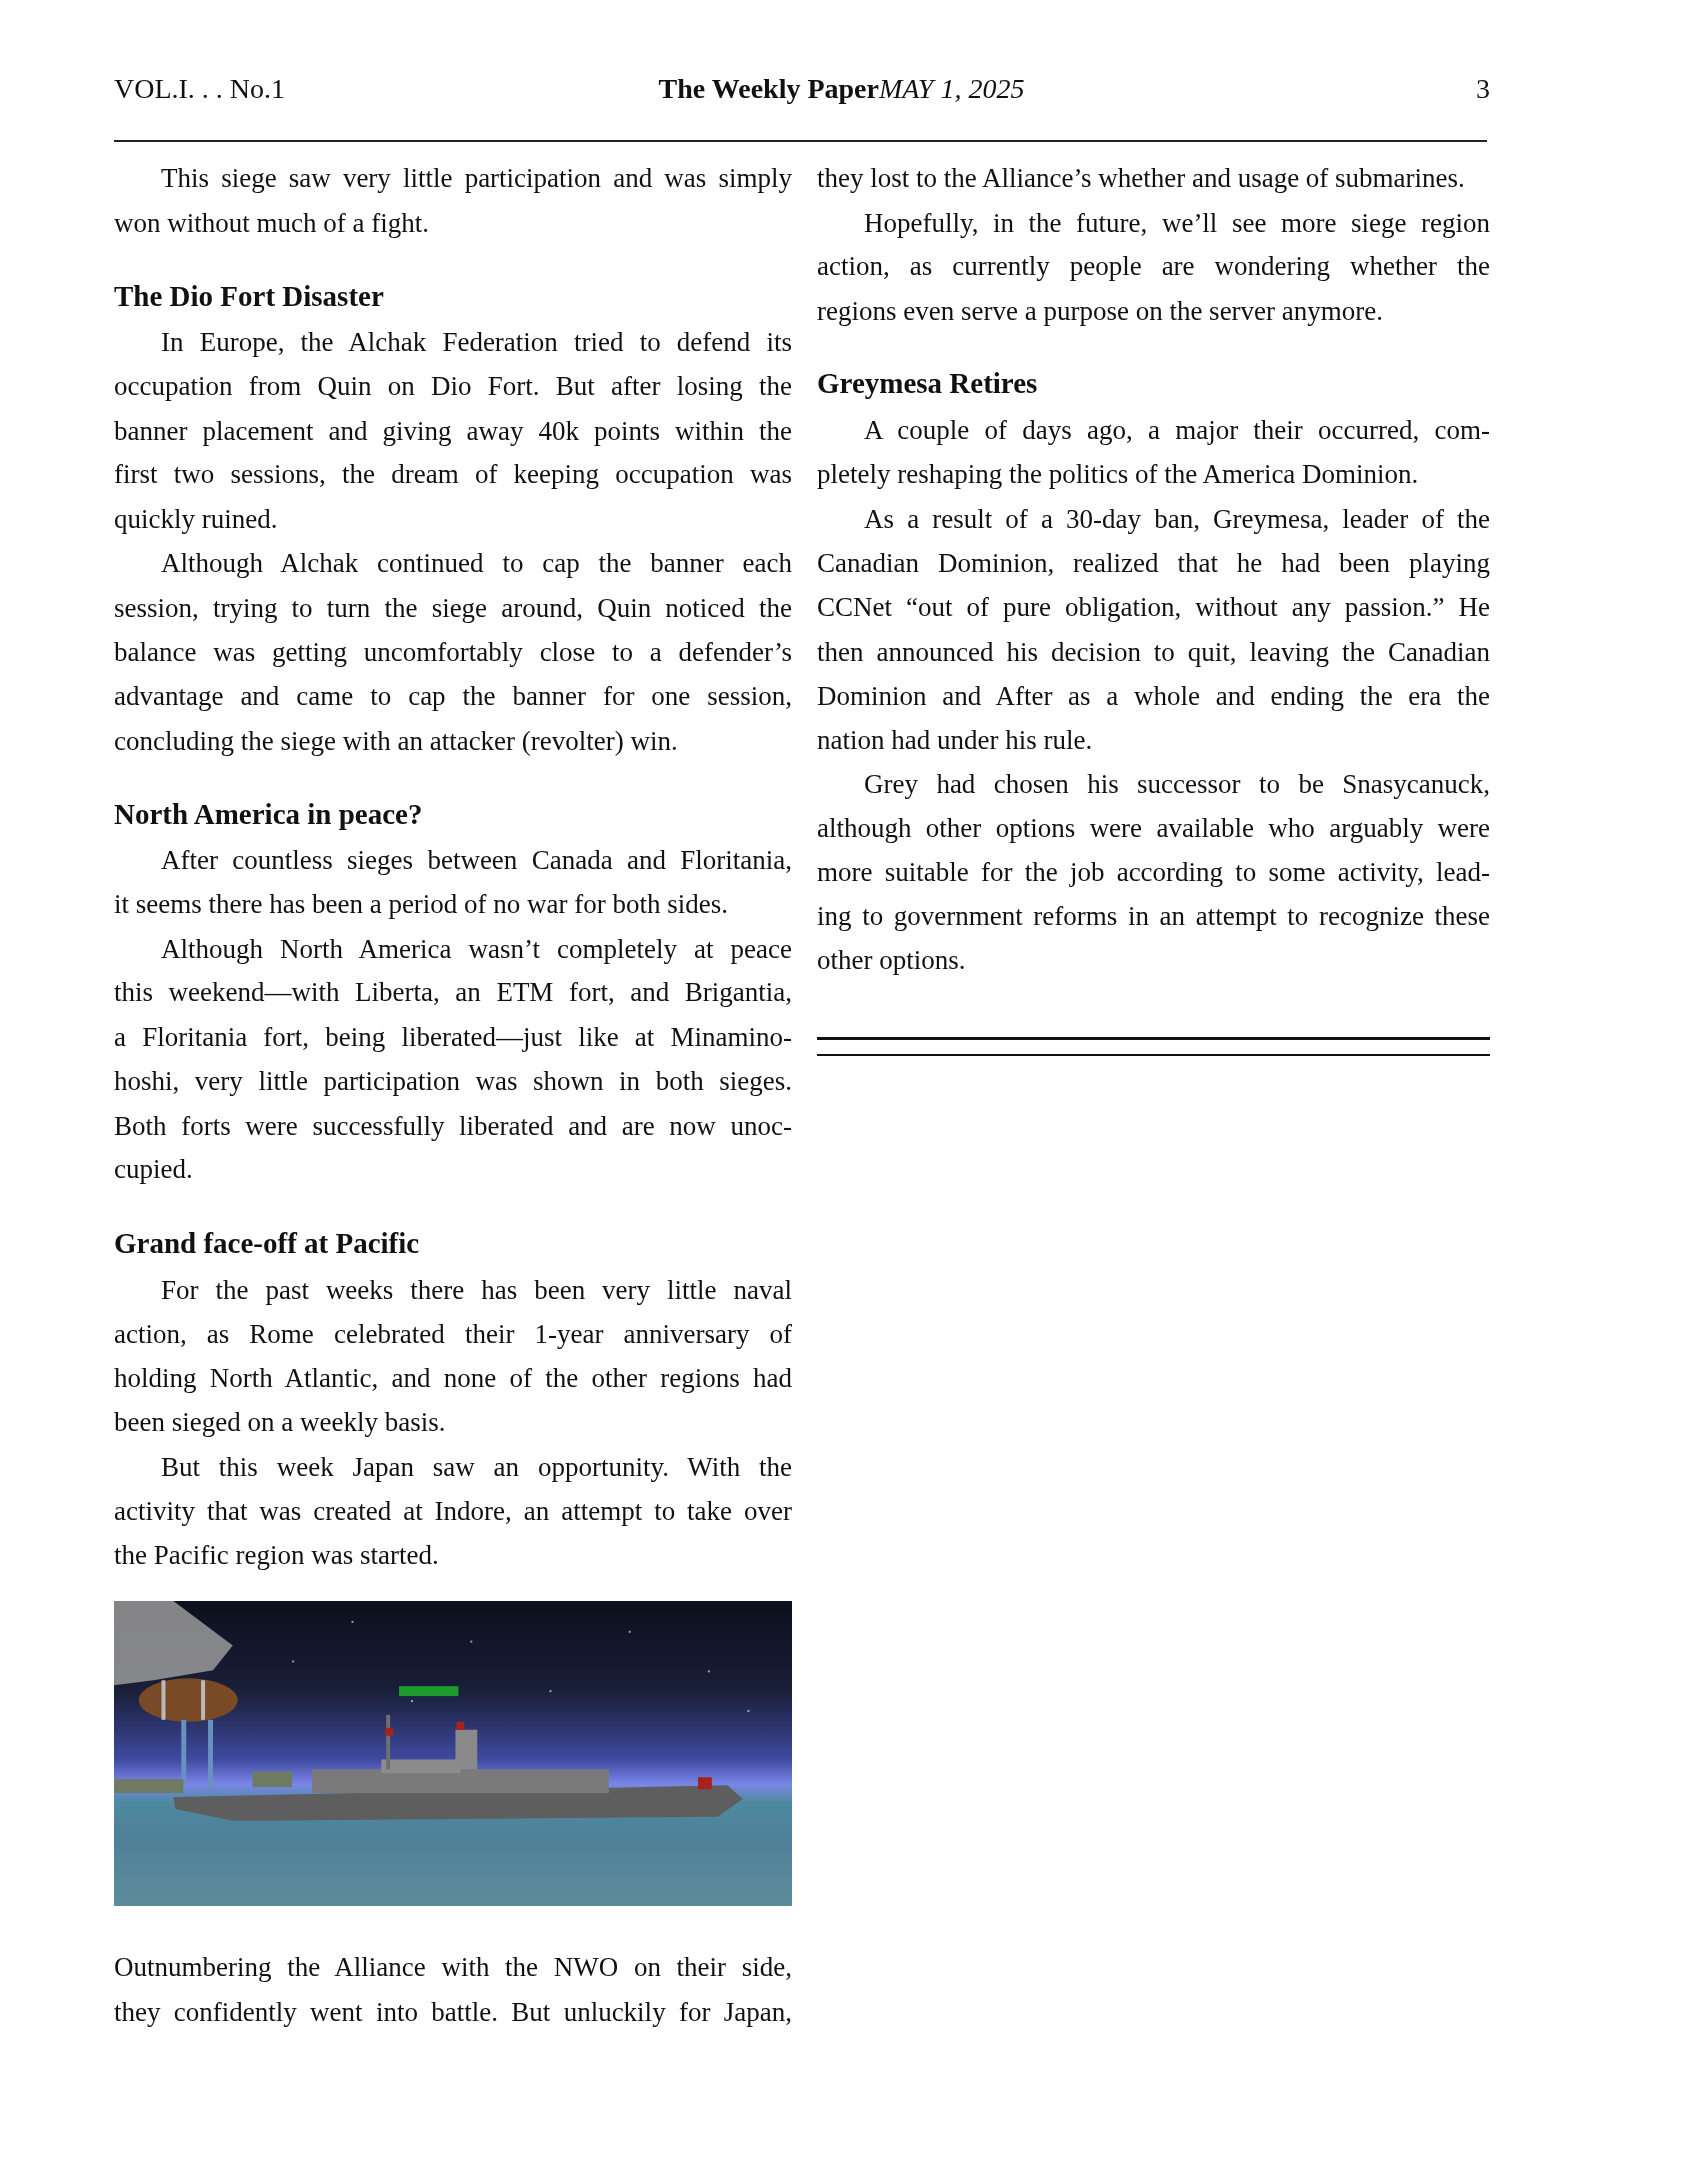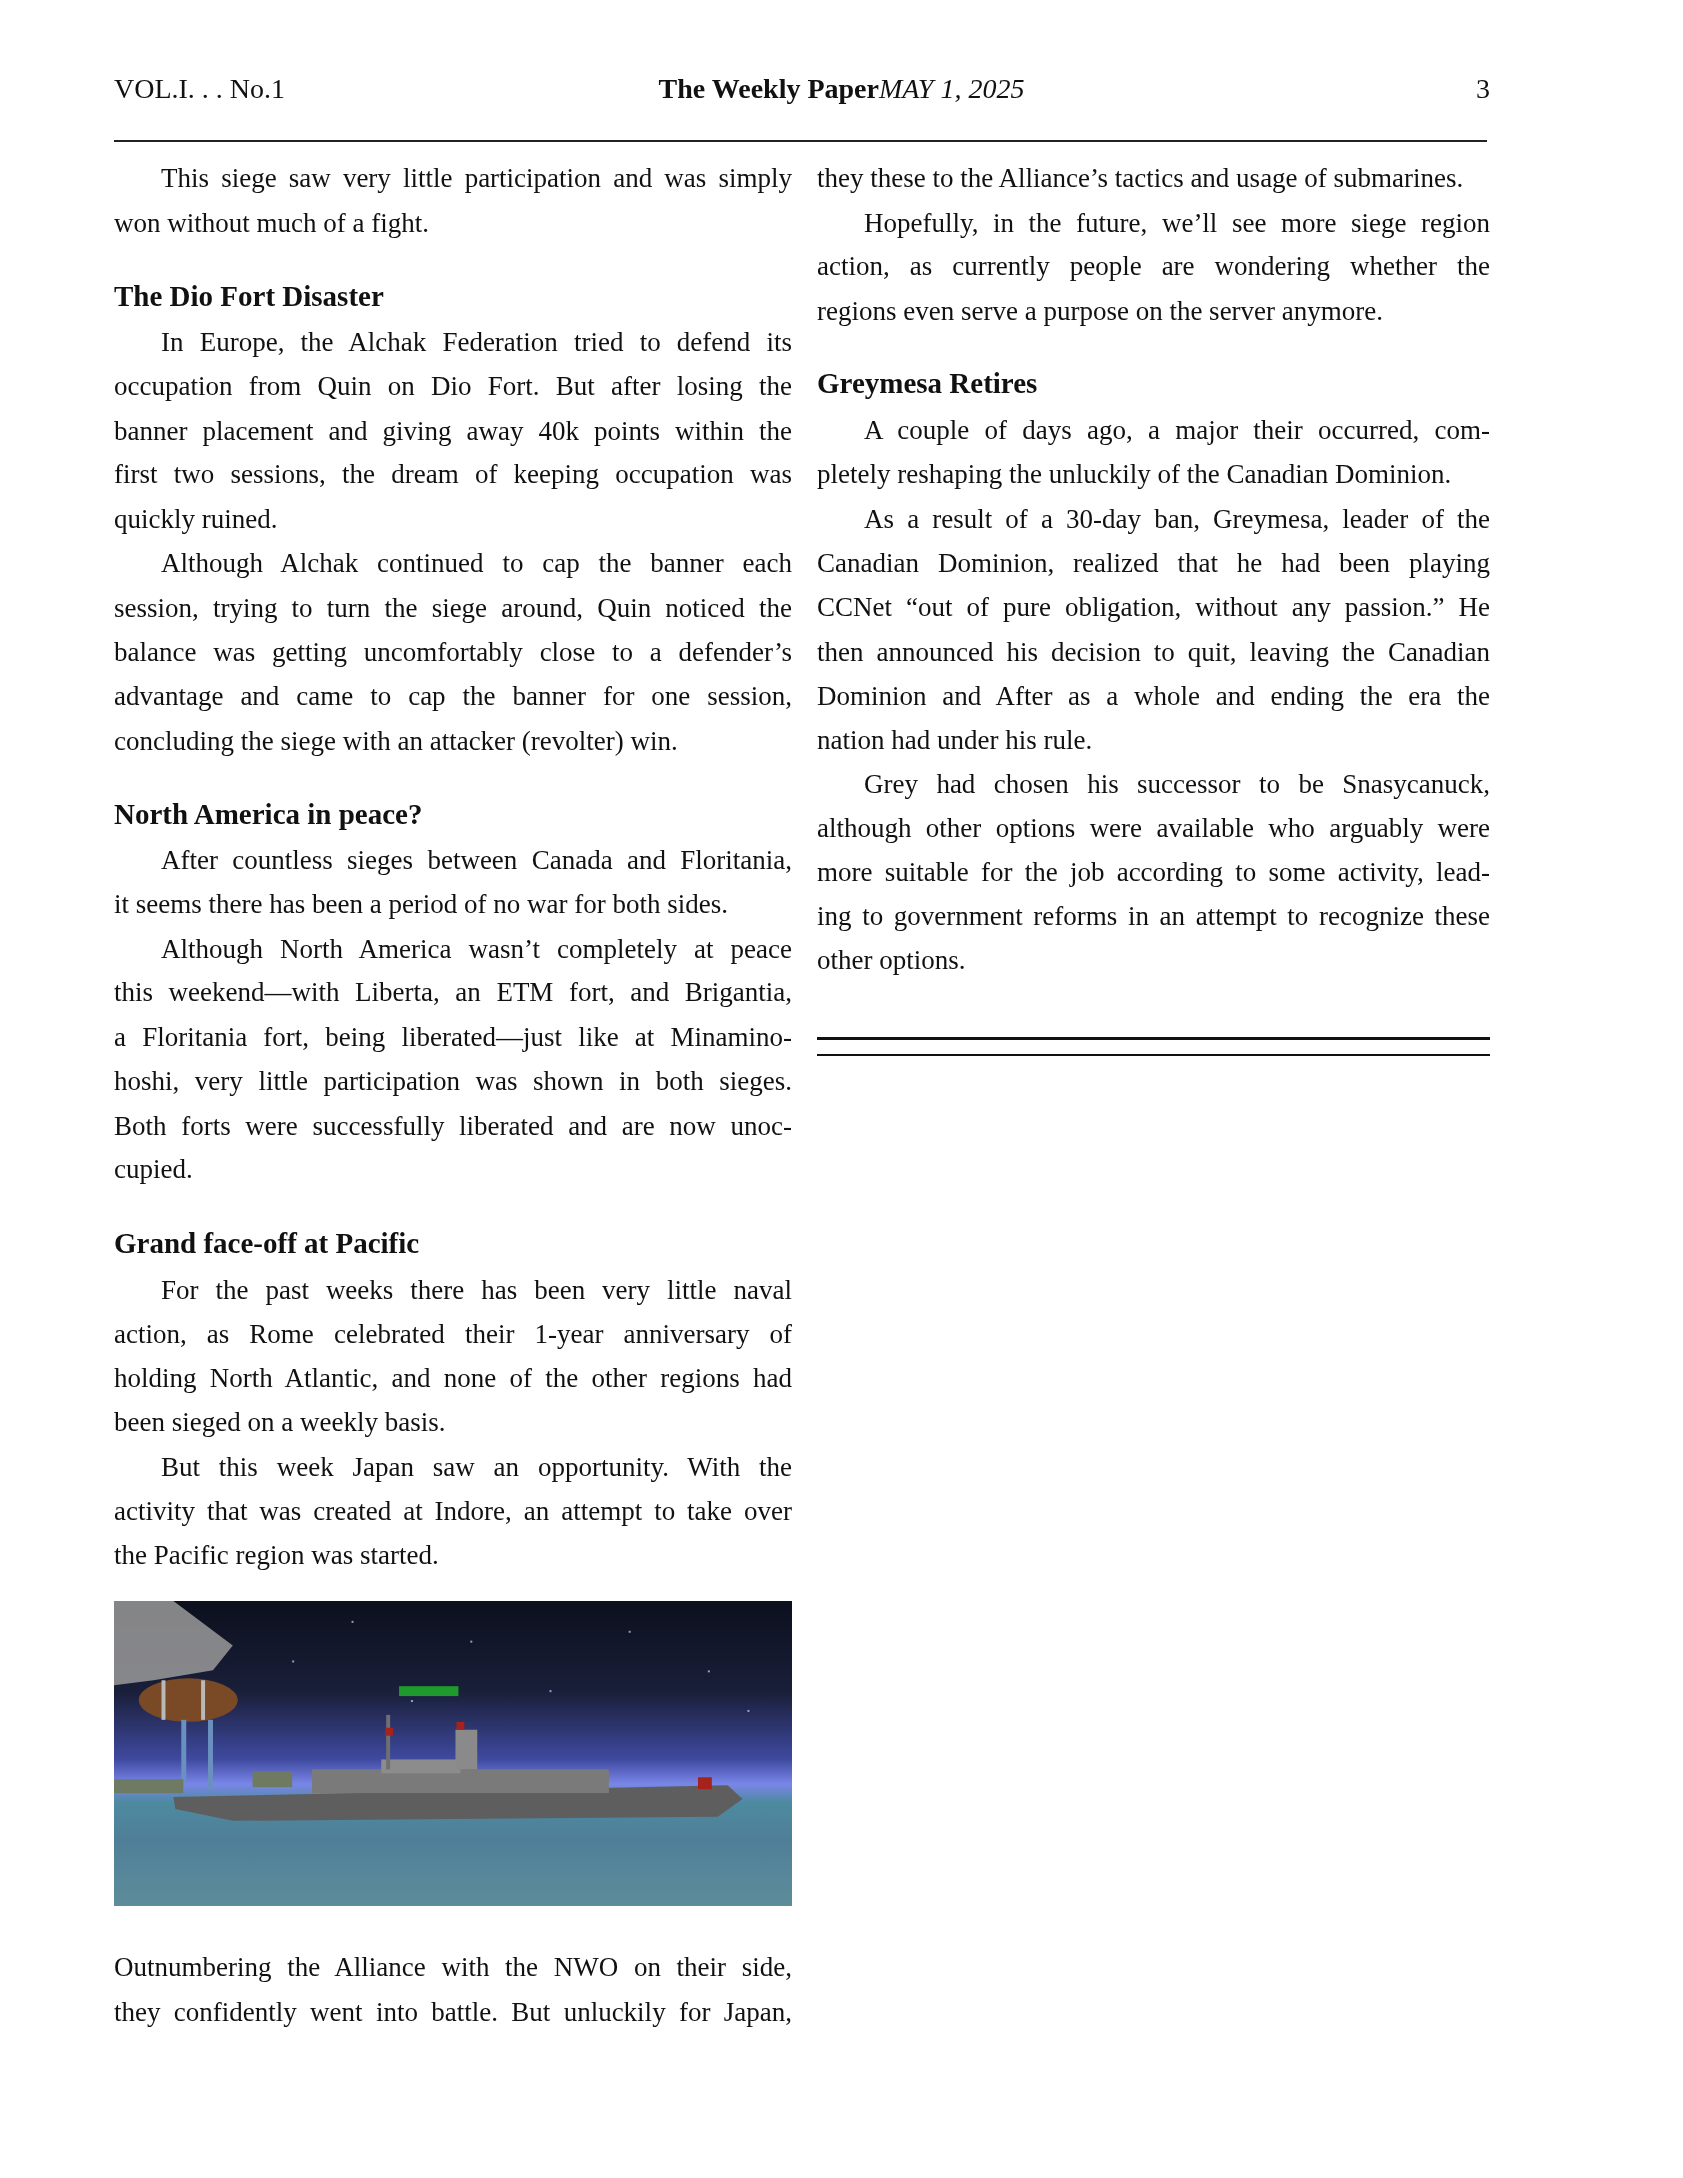--- a/index.html
+++ b/index.html
@@ -122,31 +122,31 @@
   </div>
 
   <div>
     <div class="ln" style="top:1950px">Outnumbering the Alliance with the NWO on their side,</div>
     <div class="ln" style="top:1995px">they confidently went into battle.  But unluckily for Japan,</div>
   </div>
 </div>
 
 <div class="col col-right" style="top:0;height:2178px;">
   <div>
-    <div class="ln last" style="top:161px">they these to the Alliance’s tactics and usage of submarines.</div>
+    <div class="ln last" style="top:161px">they lost to the Alliance’s whether and usage of submarines.</div>
   </div>
   <div>
     <div class="ln ind" style="top:206px">Hopefully, in the future, we’ll see more siege region</div>
     <div class="ln" style="top:249px">action, as currently people are wondering whether the</div>
     <div class="ln last" style="top:294px">regions even serve a purpose on the server anymore.</div>
   </div>
   <div class="hd" style="top:365px">Greymesa Retires</div>
   <div>
     <div class="ln ind" style="top:413px">A couple of days ago, a major their occurred, com-</div>
-    <div class="ln last" style="top:457px">pletely reshaping the unluckily of the Canadian Dominion.</div>
+    <div class="ln last" style="top:457px">pletely reshaping the politics of the America Dominion.</div>
   </div>
   <div>
     <div class="ln ind" style="top:502px">As a result of a 30-day ban, Greymesa, leader of the</div>
     <div class="ln" style="top:546px">Canadian Dominion, realized that he had been playing</div>
     <div class="ln" style="top:590px">CCNet “out of pure obligation, without any passion.” He</div>
     <div class="ln" style="top:635px">then announced his decision to quit, leaving the Canadian</div>
     <div class="ln" style="top:679px">Dominion and After as a whole and ending the era the</div>
     <div class="ln last" style="top:723px">nation had under his rule.</div>
   </div>
   <div>

